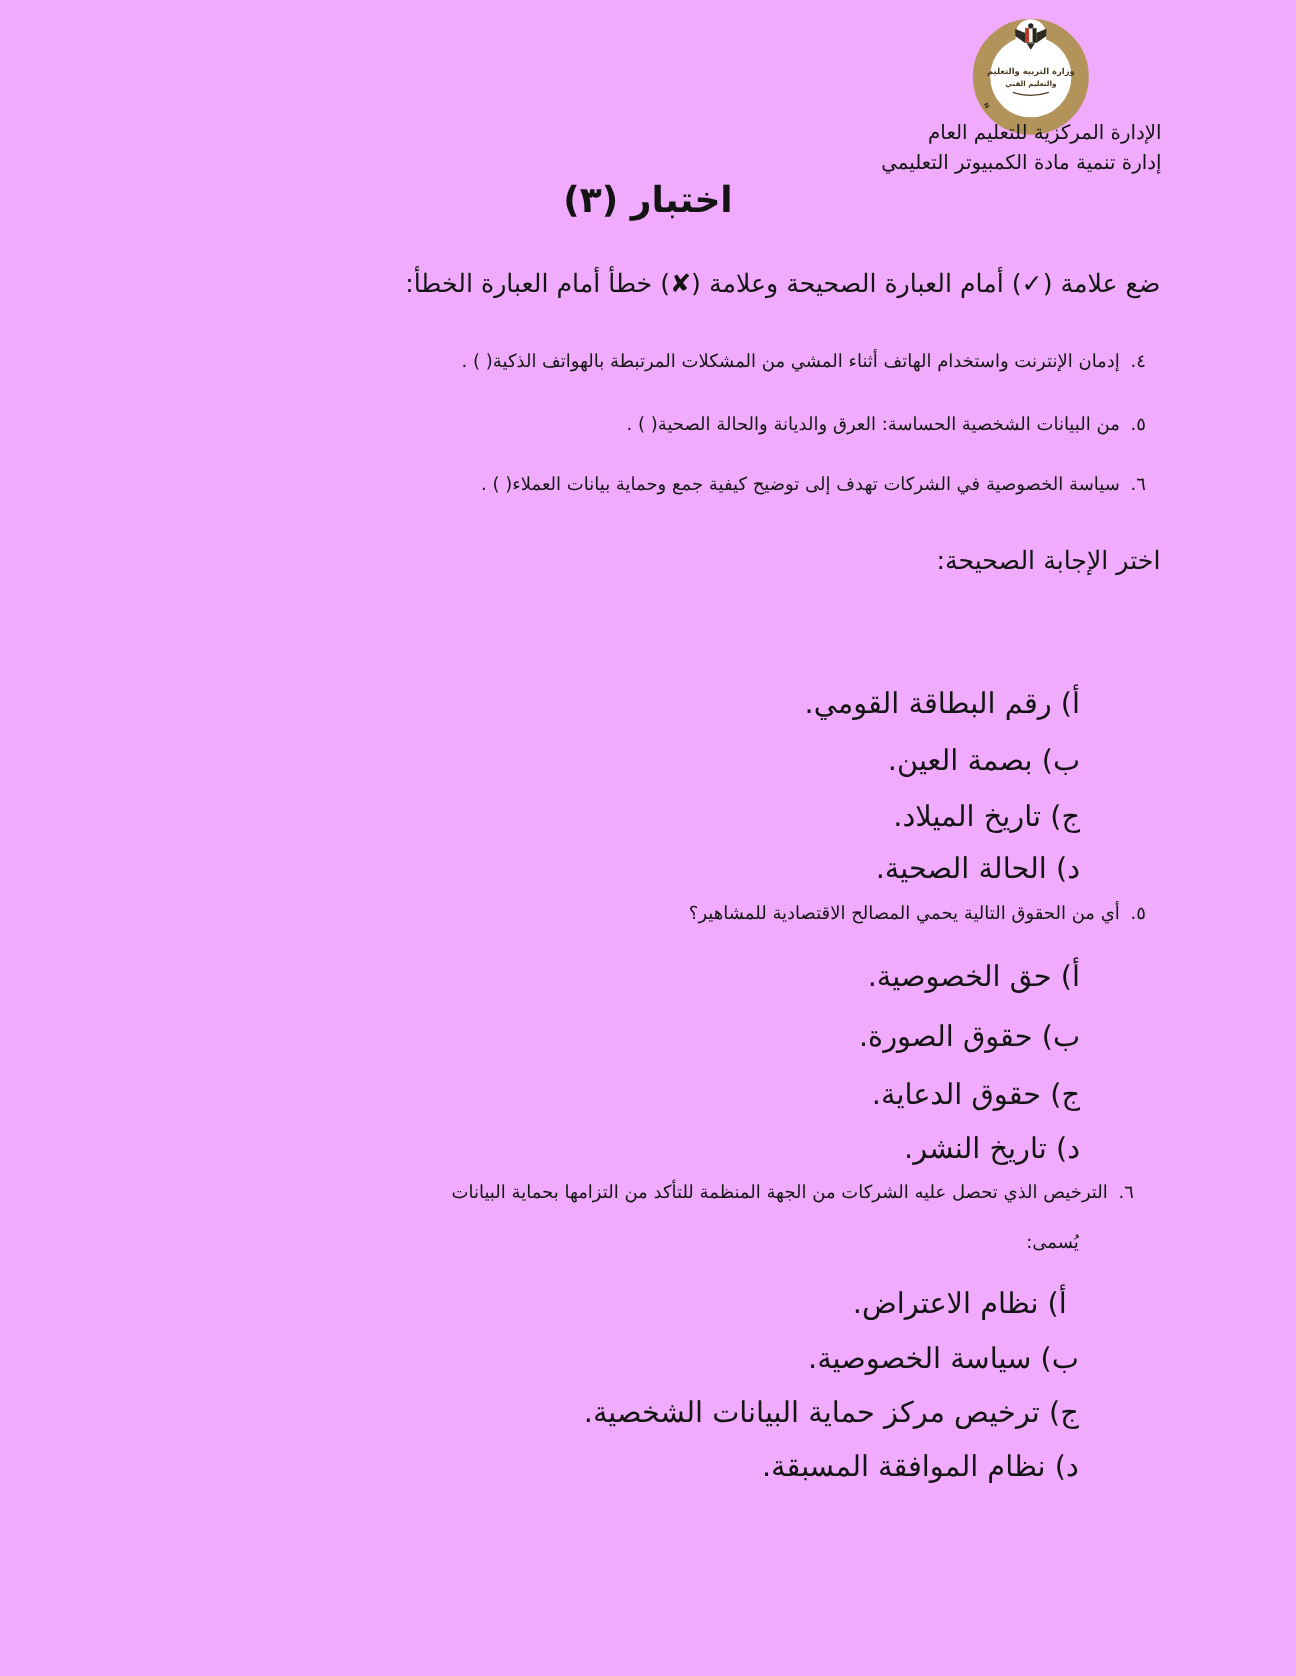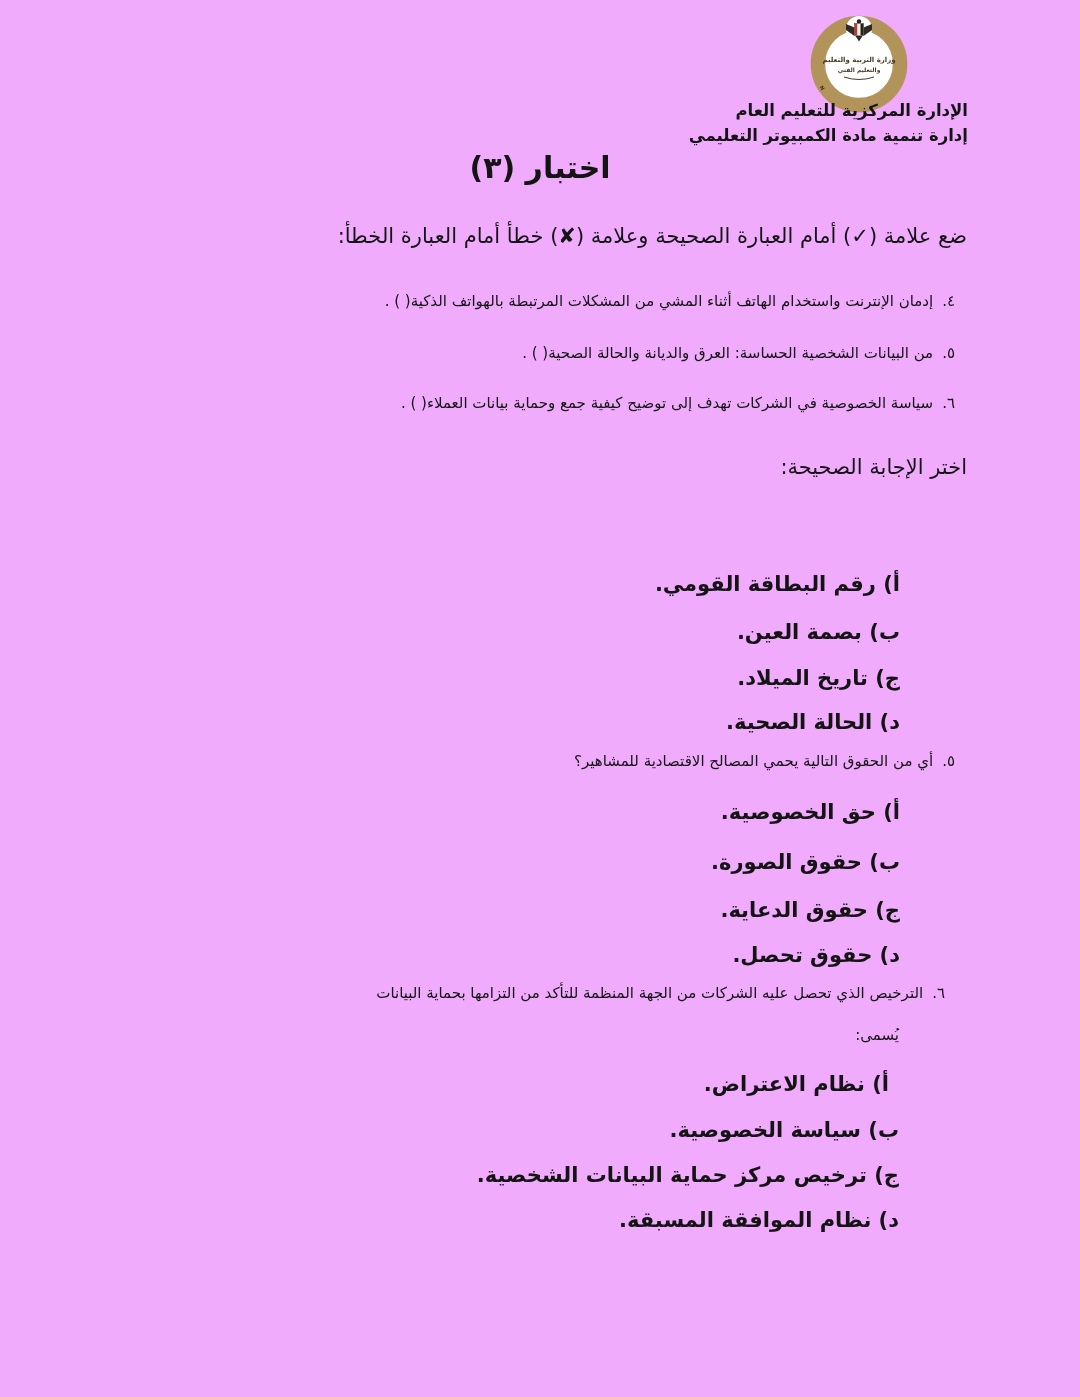--- a/index.html
+++ b/index.html
@@ -9,33 +9,33 @@
     position:relative;
     width:1080px; height:1397px;
     margin:0 auto;
     background:#f0abfc;
     color:#141414;
     direction:rtl;
     overflow:hidden;
   }
   .abs { position:absolute; white-space:nowrap; }
   .org {
-    font-weight:bold;
+    font-weight:normal;
     font-size:16.5px;
     line-height:25px;
   }
   .doc-title {
     left:0; right:0;
     text-align:center;
     font-weight:bold;
     font-size:30px;
   }
   .section-head { font-weight:normal; font-size:21px; }
   .line  { font-weight:normal; font-size:15px; }
-  .opt   { font-weight:bold; font-size:21px; }
+  .opt   { font-weight:normal; font-size:24px; }
   .num   { margin-inline-end:9px; }
   .logo  { position:absolute; top:14px; right:170px; width:102px; height:100px; }
 </style>
 </head>
 <body>
 
 <div class="page">
 
   <svg class="logo" viewBox="0 0 102 100">
     <circle cx="51" cy="50" r="47.5" fill="#ffffff" stroke="#b2935a" stroke-width="1.6"></circle>
@@ -90,21 +90,21 @@
   <div class="abs opt" style="top:620px; right:180px;">ب) بصمة العين.</div>
   <div class="abs opt" style="top:666px; right:180px;">ج) تاريخ الميلاد.</div>
   <div class="abs opt" style="top:710px; right:180px;">د) الحالة الصحية.</div>
 
   <div class="abs line" style="top:752px; right:125px;">
     <span class="num">٥.</span><span>أي من الحقوق التالية يحمي المصالح الاقتصادية للمشاهير؟</span>
   </div>
   <div class="abs opt" style="top:800px; right:180px;">أ) حق الخصوصية.</div>
   <div class="abs opt" style="top:850px; right:180px;">ب) حقوق الصورة.</div>
   <div class="abs opt" style="top:898px; right:180px;">ج) حقوق الدعاية.</div>
-  <div class="abs opt" style="top:943px; right:180px;">د) حقوق تحصل.</div>
+  <div class="abs opt" style="top:943px; right:180px;">د) تاريخ النشر.</div>
 
   <div class="abs line" style="top:984px; right:135px;">
     <span class="num">٦.</span><span>الترخيص الذي تحصل عليه الشركات من الجهة المنظمة للتأكد من التزامها بحماية البيانات</span>
   </div>
   <div class="abs line" style="top:1026px; right:181px;">يُسمى:</div>
   <div class="abs opt" style="top:1072px; right:191px;">أ) نظام الاعتراض.</div>
   <div class="abs opt" style="top:1118px; right:181px;text-align:right;">ب) سياسة الخصوصية.</div>
   <div class="abs opt" style="top:1163px; right:181px;">ج) ترخيص مركز حماية البيانات الشخصية.</div>
   <div class="abs opt" style="top:1208px; right:181px;">د) نظام الموافقة المسبقة.</div>
 

